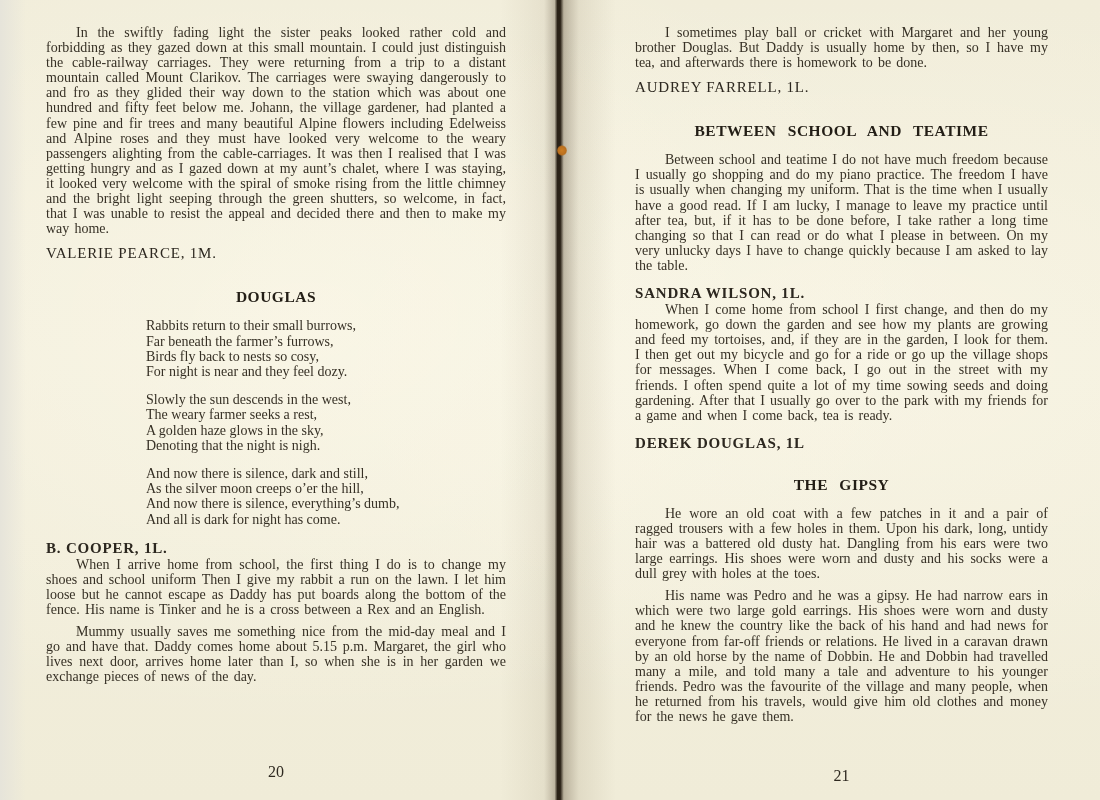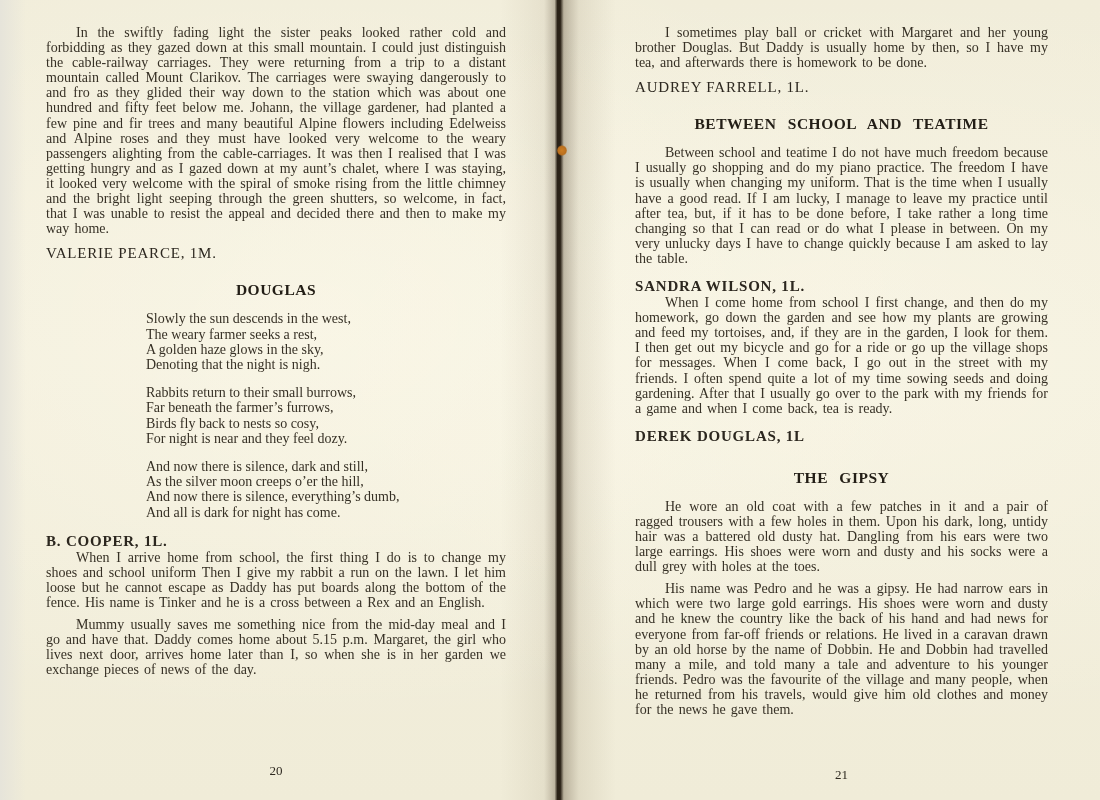--- a/index.html
+++ b/index.html
@@ -71,50 +71,50 @@
   .poem {
     margin: 0 0 13px 100px;
     font-size: 14px;
     line-height: 15.2px;
     white-space: pre-line;
   }
   .poem-block { margin-top: 2px; }
   .pagenum {
     position: absolute;
     text-align: center;
-    font-size: 13px;
+    font-size: 16px;
     color: #2e2920;
   }
   .pagenum-left  { left: 46px;  width: 460px; top: 763px; }
   .pagenum-right { left: 635px; width: 413px; top: 767px; }
 
   .mt-sm { margin-top: 12px; font-weight: bold; }
-  .heading-first { margin-top: 19px; }
+  .heading-first { margin-top: 26px; }
 </style>
 </head>
 <body>
 
 <div class="book">
 
   <div class="page page-left">
     <p class="para">In the swiftly fading light the sister peaks looked rather cold and forbidding as they gazed down at this small mountain.  I could just distinguish the cable-railway carriages.  They were returning from a trip to a distant mountain called Mount Clarikov. The carriages were swaying dangerously to and fro as they glided their way down to the station which was about one hundred and fifty feet below me.  Johann, the village gardener, had planted a few pine and fir trees and many beautiful Alpine flowers including Edelweiss and Alpine roses and they must have looked very welcome to the weary passengers alighting from the cable-carriages. It was then I realised that I was getting hungry and as I gazed down at my aunt’s chalet, where I was staying, it looked very welcome with the spiral of smoke rising from the little chimney and the bright light seeping through the green shutters, so welcome, in fact, that I was unable to resist the appeal and decided there and then to make my way home.</p>
 
     <div class="byline">VALERIE PEARCE, 1M.</div>
 
     <div class="heading heading-first">DOUGLAS</div>
 
     <div class="poem-block">
+      <div class="poem">Rabbits return to their small burrows,
+Far beneath the farmer’s furrows,
+Birds fly back to nests so cosy,
+For night is near and they feel dozy.</div>
       <div class="poem">Slowly the sun descends in the west,
 The weary farmer seeks a rest,
 A golden haze glows in the sky,
 Denoting that the night is nigh.</div>
-      <div class="poem">Rabbits return to their small burrows,
-Far beneath the farmer’s furrows,
-Birds fly back to nests so cosy,
-For night is near and they feel dozy.</div>
       <div class="poem">And now there is silence, dark and still,
 As the silver moon creeps o’er the hill,
 And now there is silence, everything’s dumb,
 And all is dark for night has come.</div>
     </div>
 
     <div class="byline mt-sm">B. COOPER, 1L.</div>
 
 
     <p class="para">When I arrive home from school, the first thing I do is to change my shoes and school uniform  Then I give my rabbit a run on the lawn.  I let him loose but he cannot escape as Daddy has put boards along the bottom of the fence.  His name is Tinker and he is a cross between a Rex and an English.</p>

